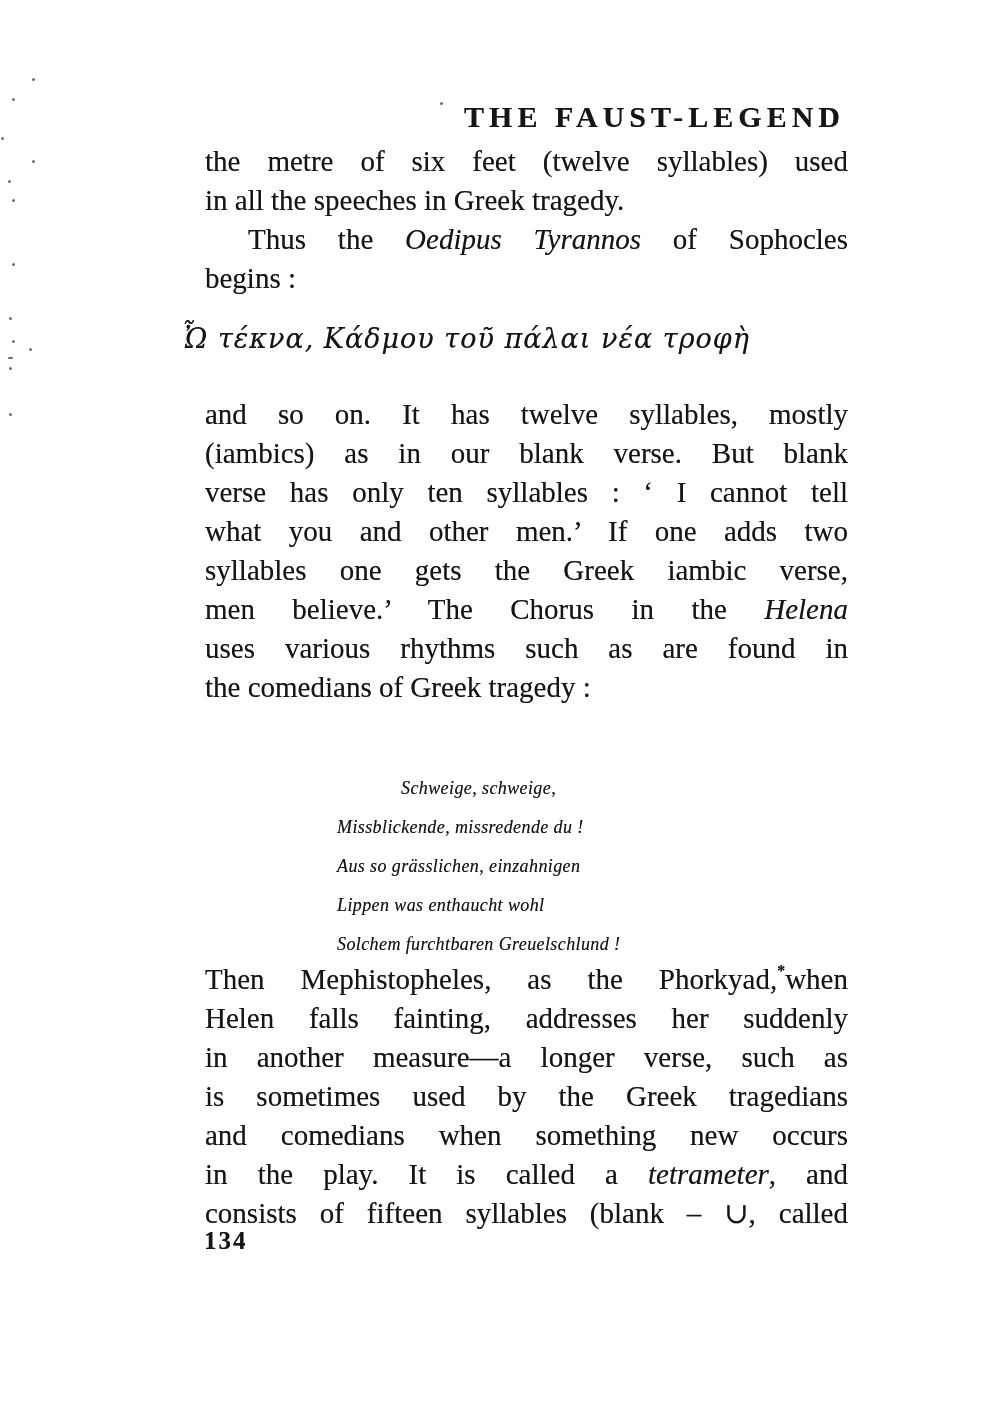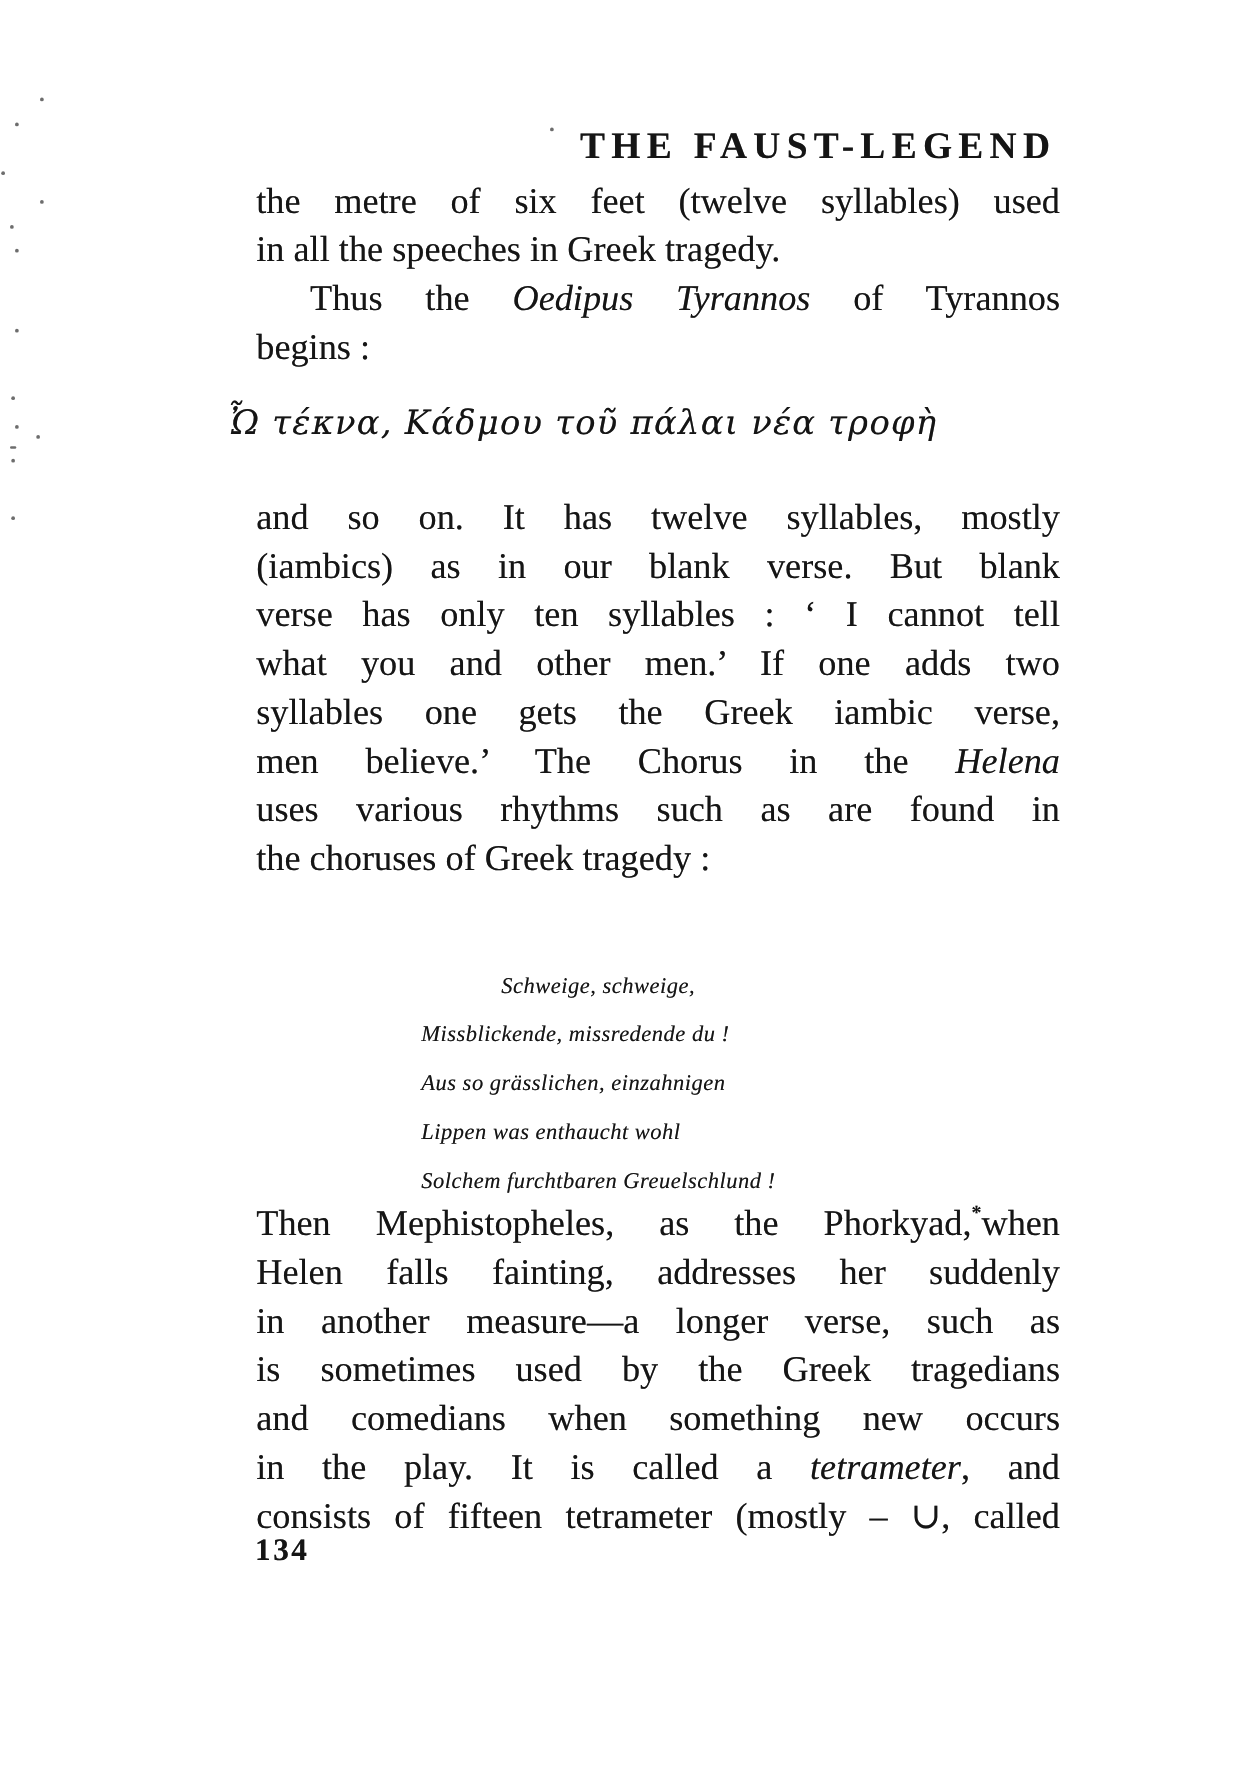--- a/index.html
+++ b/index.html
@@ -77,50 +77,50 @@
   <div class="speck" style="left:8px;top:357px;width:5px;height:2px;border-radius:1px;"></div>
   <div class="speck" style="left:9px;top:367px;width:3px;height:3px;"></div>
   <div class="speck" style="left:9px;top:413px;width:3px;height:3px;"></div>
   <div class="speck" style="left:440px;top:102px;width:3px;height:3px;"></div>
 
   <div class="abs running-head">THE FAUST-LEGEND</div>
 
   <div class="abs body-block p1">
     <div class="jline">the metre of six feet (twelve syllables) used</div>
     <div class="lline">in all the speeches in Greek tragedy.</div>
-    <div class="jline indent"><span>Thus the </span><i>Oedipus Tyrannos</i><span> of Tyrannos</span></div>
+    <div class="jline indent"><span>Thus the </span><i>Oedipus Tyrannos</i><span> of Sophocles</span></div>
     <div class="lline">begins :</div>
   </div>
 
   <div class="abs greek-quote">Ὦ τέκνα, Κάδμου τοῦ πάλαι νέα τροφὴ</div>
 
   <div class="abs body-block p2">
     <div class="jline">and so on.  It has twelve syllables, mostly</div>
     <div class="jline">(iambics) as in our blank verse.  But blank</div>
     <div class="jline">verse has only ten syllables : ‘ I cannot tell</div>
     <div class="jline">what you and other men.’  If one adds two</div>
     <div class="jline">syllables one gets the Greek iambic verse,</div>
     <div class="jline"><span>men believe.’  The Chorus in the </span><i>Helena</i></div>
     <div class="jline">uses various rhythms such as are found in</div>
-    <div class="lline">the choruses of Greek tragedy :</div>
+    <div class="lline">the comedians of Greek tragedy :</div>
   </div>
 
   <div class="abs verse">
     <div class="vline first">Schweige, schweige,</div>
     <div class="vline">Missblickende, missredende du !</div>
     <div class="vline">Aus so grässlichen, einzahnigen</div>
     <div class="vline">Lippen was enthaucht wohl</div>
     <div class="vline">Solchem furchtbaren Greuelschlund !</div>
   </div>
 
   <div class="abs body-block p3">
     <div class="jline"><span>Then Mephistopheles, as the Phorkyad,</span><sup class="fnmark">*</sup><span>when</span></div>
     <div class="jline">Helen falls fainting, addresses her suddenly</div>
     <div class="jline">in another measure—a longer  verse, such as</div>
     <div class="jline">is sometimes used by the Greek tragedians</div>
     <div class="jline">and comedians when something new occurs</div>
     <div class="jline"><span>in the play.  It is called a </span><i>tetrameter</i><span>, and</span></div>
-    <div class="jline">consists of fifteen tetrameter (mostly – ∪, called</div>
+    <div class="jline">consists of fifteen syllables (blank – ∪, called</div>
   </div>
 
   <div class="abs page-number">134</div>
 
 </div>
 
 </body></html>

